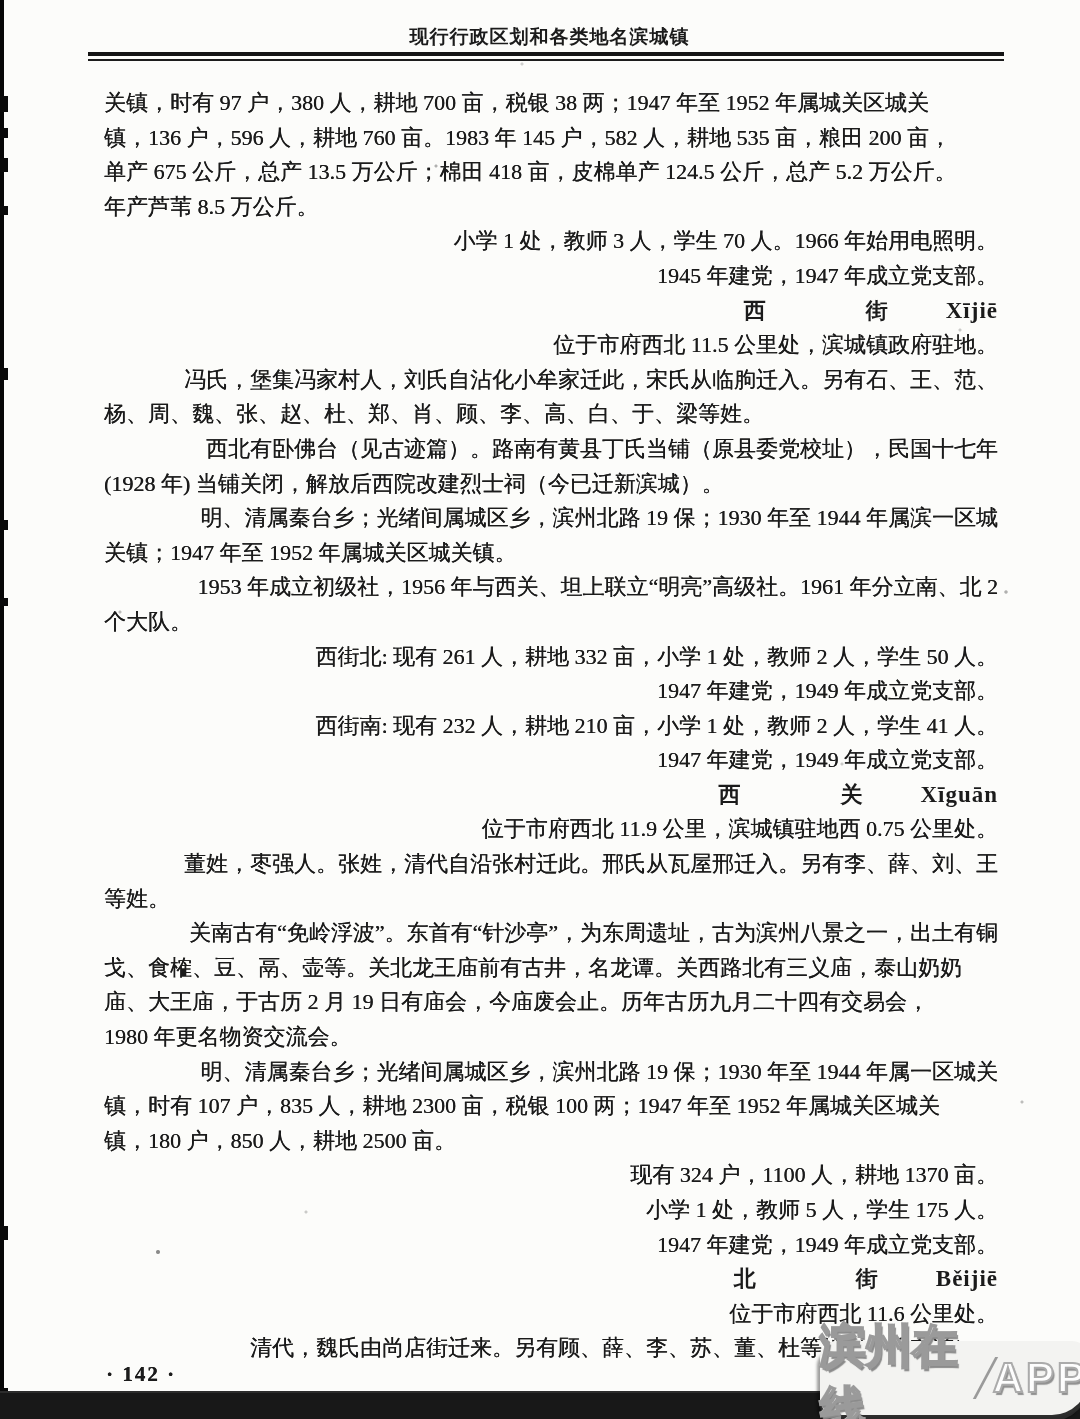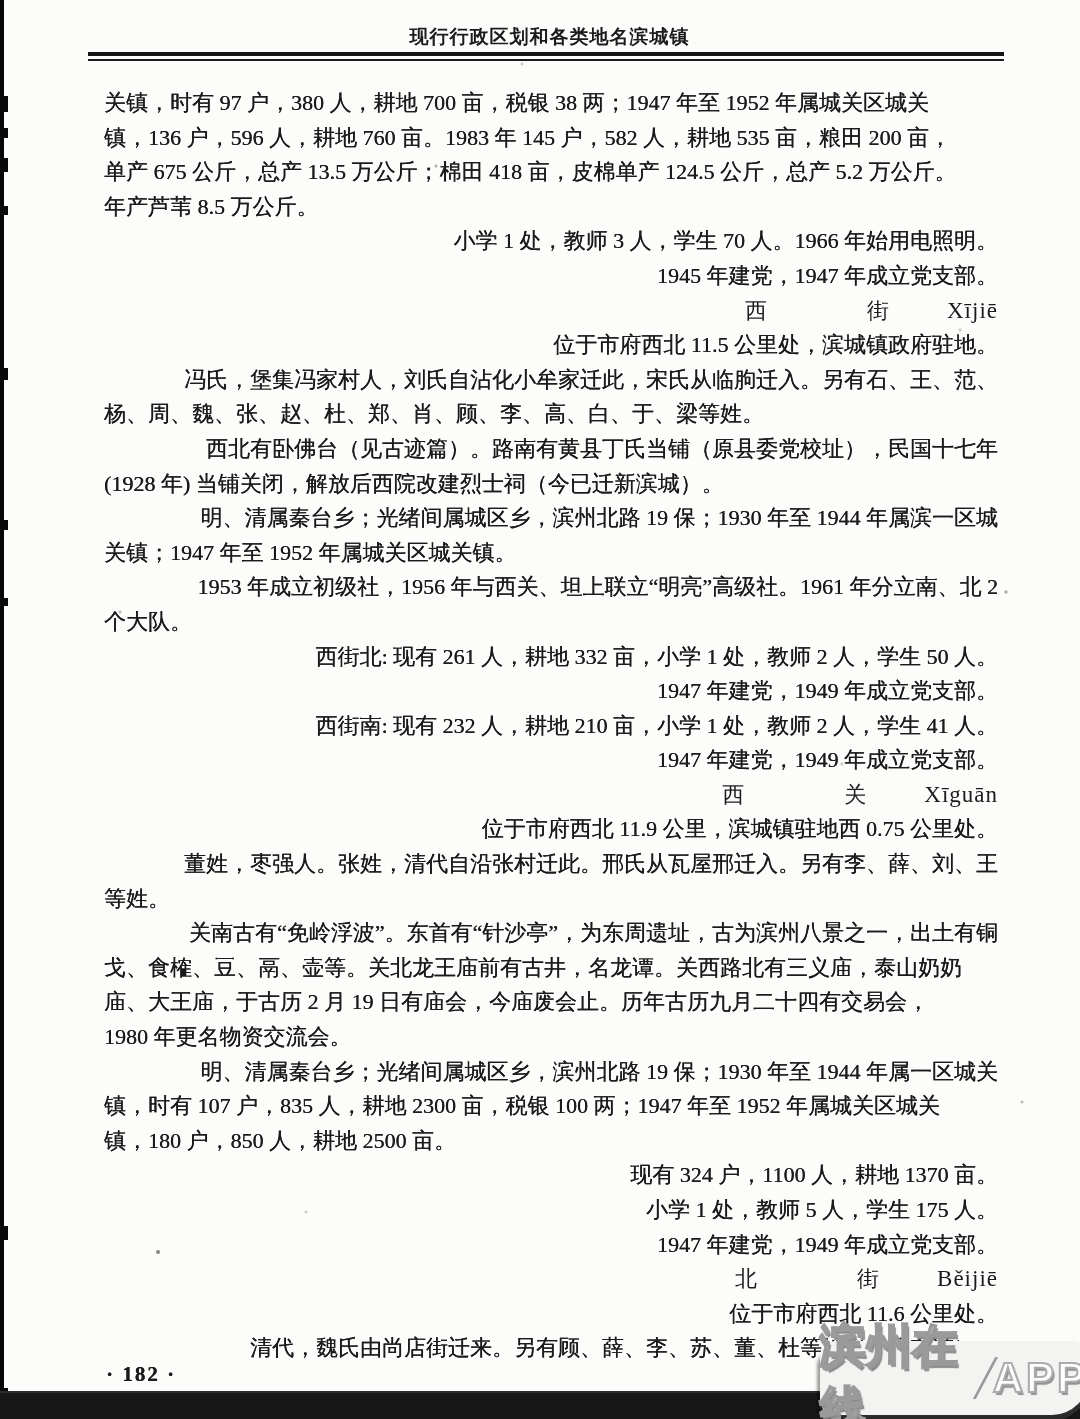--- a/index.html
+++ b/index.html
@@ -45,21 +45,21 @@
     border-top:4px solid #141414;border-bottom:2px solid #1c1c1c;
   }
 
   .doc{
     position:absolute;left:104px;right:82px;top:86px;
     font-size:22px;line-height:34.6px;
   }
   .line{height:34.6px;white-space:nowrap;}
   .line.ind{text-indent:44px;text-align:right;}
   .line.body{text-shadow:0.3px 0 0 currentColor;}
-  .line.heading{font-weight:normal;}
+  .line.heading{font-weight:bold;}
   .heading .hz{display:inline-block;}
   .heading .hz + .hz{margin-left:56px;}
   .heading .pinyin{margin-left:58px;letter-spacing:1px;font-size:23px;}
 
   .page-num{
     position:absolute;left:106px;top:1362px;
     font-size:21px;font-weight:600;letter-spacing:2px;
     text-shadow:0.3px 0 0 currentColor;
   }
 
@@ -150,21 +150,21 @@
       <div class="line body">镇，时有 107 户，835 人，耕地 2300 亩，税银 100 两；1947 年至 1952 年属城关区城关</div>
       <div class="line body">镇，180 户，850 人，耕地 2500 亩。</div>
       <div class="line body ind">现有 324 户，1100 人，耕地 1370 亩。</div>
       <div class="line body ind">小学 1 处，教师 5 人，学生 175 人。</div>
       <div class="line body ind">1947 年建党，1949 年成立党支部。</div>
       <div class="line heading ind"><span class="hz">北</span><span class="hz">街</span><span class="pinyin">Běijiē</span></div>
       <div class="line body ind">位于市府西北 11.6 公里处。</div>
       <div class="line body ind">清代，魏氏由尚店街迁来。另有顾、薛、李、苏、董、杜等姓（杜氏有谱）。</div>
     </div>
 
-  <div class="page-num">· 182 ·</div>
+  <div class="page-num">· 142 ·</div>
   <div class="bottom-band"></div>
 
   <div class="watermark">
     <span class="wm-cn">滨州在线</span>
     <span class="wm-swoosh"></span>
     <span class="wm-latin">APP</span>
   </div>
 
 </div>
 

